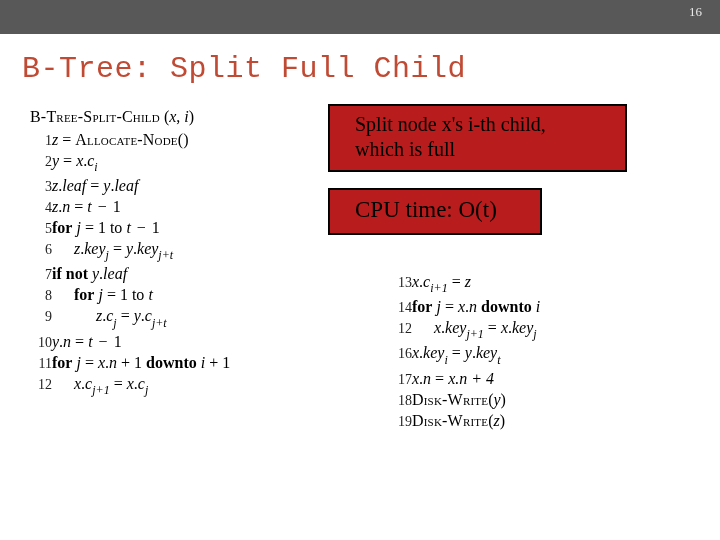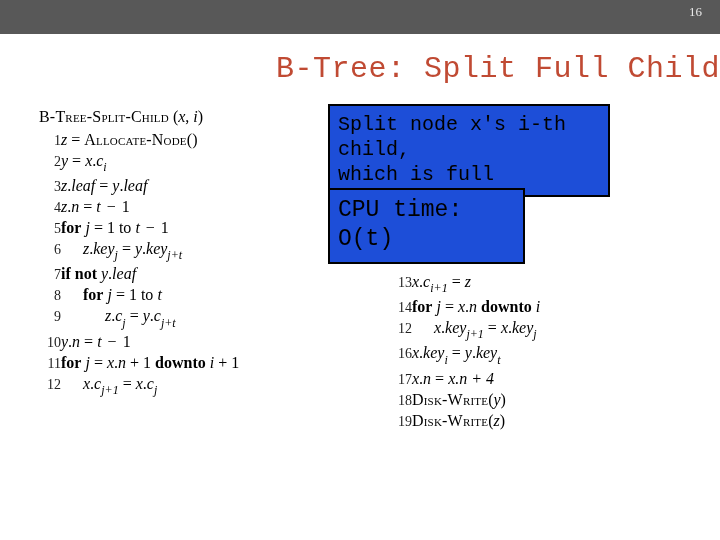--- a/index.html
+++ b/index.html
@@ -22,35 +22,34 @@
     padding: 4px 18px 0 0;
     box-sizing: border-box;
   }
   .heading {
     padding: 18px 0 10px 22px;
     font-family: "Consolas", "Menlo", "Courier New", monospace;
     color: #c04a33;
     font-size: 30px;
     font-weight: 400;
     letter-spacing: 0.5px;
-    text-align: right;
   }
   .body-area {
     position: relative;
     width: 100%;
     height: 430px;
   }
 
   
   .infobox {
     position: absolute;
     border: 2px solid #000;
-    background: #1d4ed8;
-    padding: 6px 10px 8px 8px;
-    font-family: Liberation Mono, monospace;
+    background: #b91c1c;
+    padding: 6px 10px 8px 25px;
+    font-family: Liberation Serif, serif;
     line-height: 1.25;
   }
   .infobox1 {
     left: 328px;
     top: 8px;
     width: 260px;
     font-size: 20px;
   }
   .infobox2 {
     left: 328px;
@@ -59,21 +58,21 @@
     font-size: 23px;
   }
 
   
   .code-col {
     position: absolute;
     font-family: "Times New Roman", Times, serif;
     font-size: 16px;
   }
   .code-left {
-    left: 39px;
+    left: 30px;
     top: 12px;
     width: 300px;
   }
   .code-right {
     left: 390px;
     top: 176px;
     width: 300px;
   }
   table.code {
     border-collapse: collapse;

